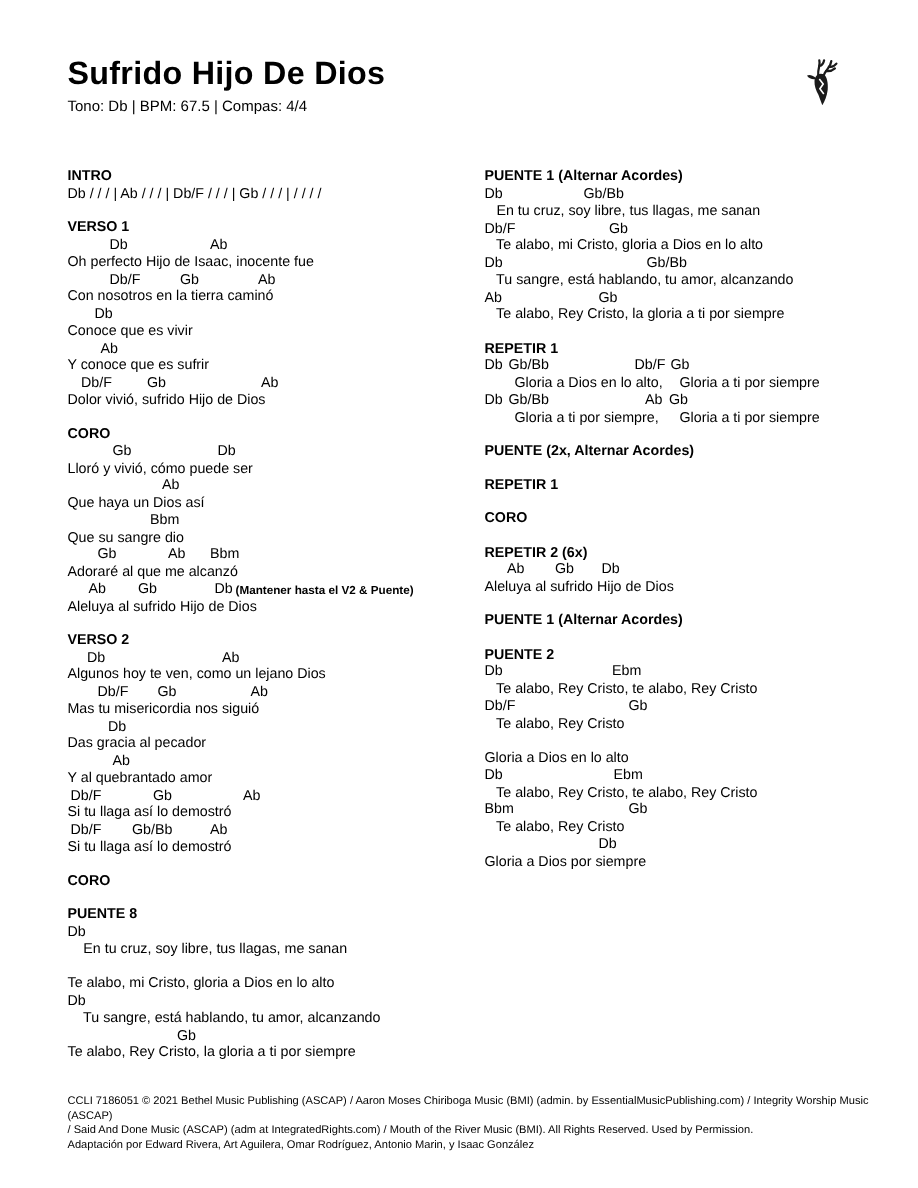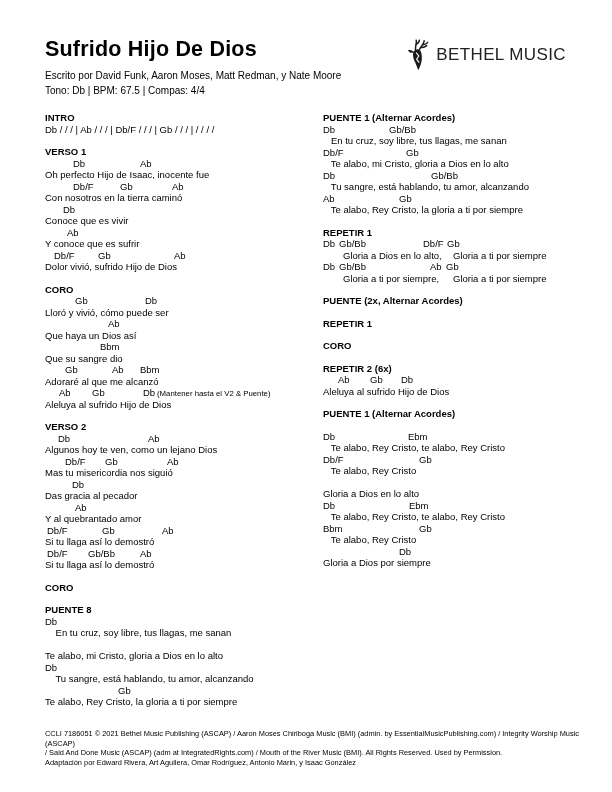--- a/index.html
+++ b/index.html
@@ -25,51 +25,49 @@
   .col-left{width:278px;}
   .col-right{width:244px;}
   .section{margin-bottom:11px;}
   .sec-heading{font-size:9.5px;font-weight:bold;line-height:11.5px;white-space:pre;}
   .line{
     position:relative;
     font-size:9.5px;line-height:11.5px;min-height:11.5px;
     white-space:pre;
   }
   .pos{position:absolute;top:0;white-space:pre;}
-  .note{font-size:7.8px;top:1px;}
+  .note{font-size:7.8px;top:1px;font-weight:bold;}
   
   .footer{position:absolute;left:45px;right:30px;top:729px;}
   .footer-line{font-size:7.4px;line-height:9.6px;color:#000;}
 </style>
 </head>
 <body>
 
 <div class="page">
 
   <div class="header">
     <div class="title">Sufrido Hijo De Dios</div>
-    <div class="writers">Escrito por David Funk, Aaron Moses, Matt Redman, y Nate Moore</div>
     <div class="meta">Tono: Db | BPM: 67.5 | Compas: 4/4</div>
 
     <div class="logo">
       <span>
         <svg width="27" height="32" viewBox="0 0 27 32" aria-hidden="true">
           <g stroke="#1b1b1b" stroke-width="1.5" fill="none" stroke-linecap="round">
             <path d="M11.5 11 C11 6.5 13.2 4.5 12.2 1.2"></path>
             <path d="M12.3 5 C14 4.7 15 3.2 15.4 1.2"></path>
             <path d="M15 11.5 C16.3 7.2 19.8 6.4 20.2 1.8"></path>
             <path d="M18.6 5.4 C20.4 5.9 22.3 5 23.6 3.4"></path>
             <path d="M16.8 8.4 C18.8 8.7 21 8 22.6 6.6"></path>
           </g>
           <path d="M9.6 12.6 C7.6 11 5.4 10.5 4 11.4 C5 13.4 7.3 14 9.5 13.8 Z" fill="#1b1b1b"></path>
           <path d="M13.2 10.2 C10.6 10.2 9.2 12.4 9 15 C8.8 18.2 10 21.2 11.6 24.2 L14.2 31.2 C15.7 28.6 17.4 25 17.8 20.8 C18.2 16.2 17.2 12.2 15.6 10.8 C14.9 10.4 14 10.2 13.2 10.2 Z" fill="#1b1b1b"></path>
           <path d="M12.2 13.6 L14.8 17 L12.6 20.2 L15.2 23.6" stroke="#ffffff" stroke-width="1.1" fill="none"></path>
         </svg>
       </span>
-      <span class="logo-text">BETHEL MUSIC</span>
     </div>
   </div>
 
   <div class="body">
     <div class="col col-left">
         <section class="section">
           <div class="sec-heading">INTRO</div>
           <div class="line">Db / / / | Ab / / / | Db/F / / / | Gb / / / | / / / /</div>
         </section>
         <section class="section">
@@ -158,20 +156,21 @@
         </section>
         <section class="section">
           <div class="sec-heading">REPETIR 2 (6x)</div>
           <div class="line"><span class="pos" style="left: 15px;">Ab</span><span class="pos" style="left: 47px;">Gb</span><span class="pos" style="left: 78px;">Db</span></div>
           <div class="line">Aleluya al sufrido Hijo de Dios</div>
         </section>
         <section class="section">
           <div class="sec-heading">PUENTE 1 (Alternar Acordes)</div>
         </section>
         <section class="section">
+          <div class="sec-heading">PUENTE 2</div>
           <div class="line"><span class="pos" style="left: 0px;">Db</span><span class="pos" style="left: 85px;">Ebm</span></div>
           <div class="line">   Te alabo, Rey Cristo, te alabo, Rey Cristo</div>
           <div class="line"><span class="pos" style="left: 0px;">Db/F</span><span class="pos" style="left: 96px;">Gb</span></div>
           <div class="line">   Te alabo, Rey Cristo</div>
           <div class="line">&nbsp;</div>
           <div class="line">Gloria a Dios en lo alto</div>
           <div class="line"><span class="pos" style="left: 0px;">Db</span><span class="pos" style="left: 86px;">Ebm</span></div>
           <div class="line">   Te alabo, Rey Cristo, te alabo, Rey Cristo</div>
           <div class="line"><span class="pos" style="left: 0px;">Bbm</span><span class="pos" style="left: 96px;">Gb</span></div>
           <div class="line">   Te alabo, Rey Cristo</div>

